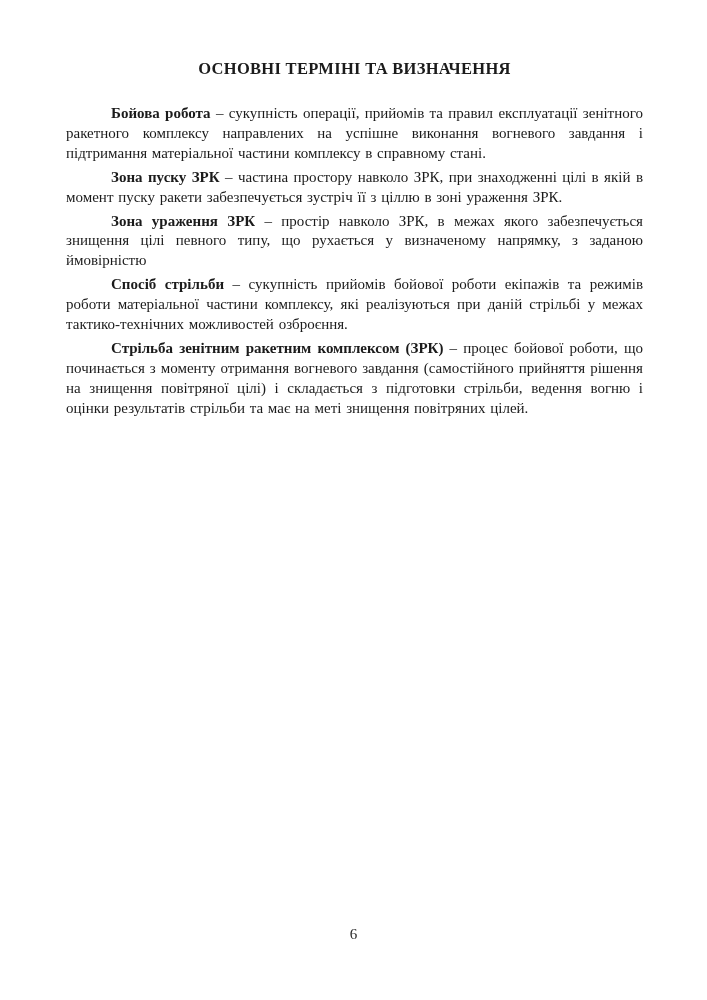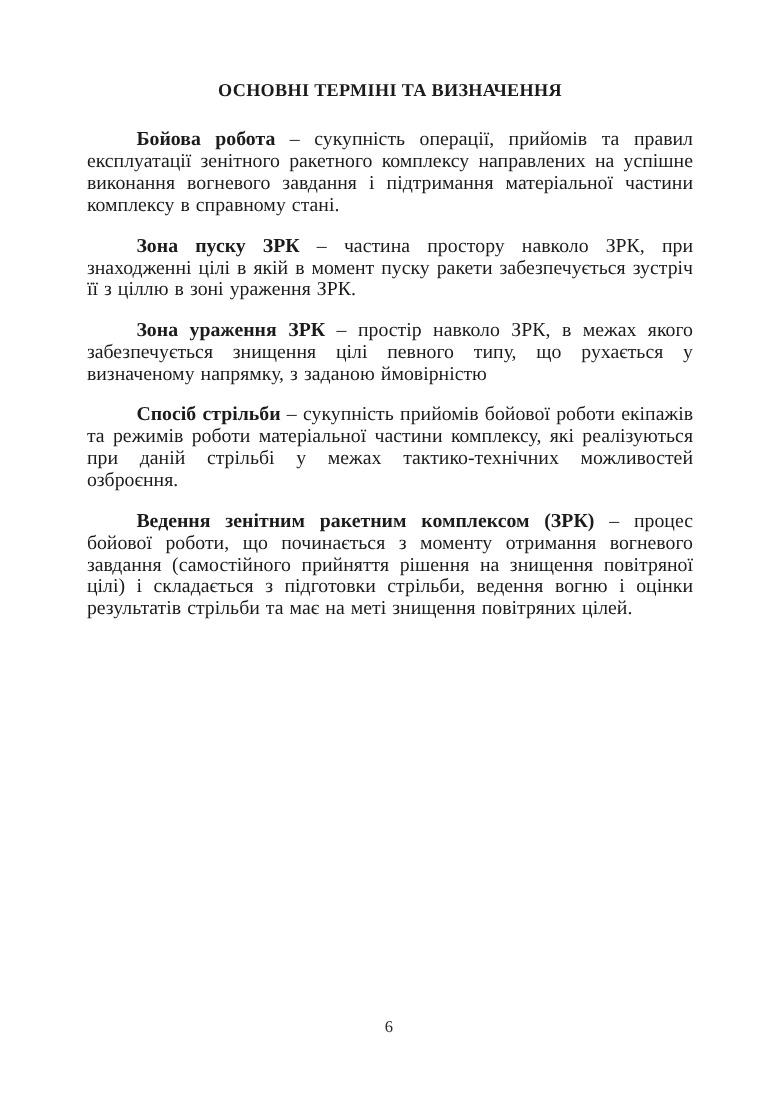--- a/index.html
+++ b/index.html
@@ -12,36 +12,36 @@
     width: 707px;
     height: 1000px;
     background: #ffffff;
     color: #1b1b1b;
     font-family: "Liberation Serif", "DejaVu Serif", serif;
     box-sizing: border-box;
     overflow: hidden;
   }
   .content {
     position: absolute;
-    top: 72px;
+    top: 59px;
     left: 62px;
     right: 60px;
   }
   .doc-title {
     font-size: 16.5px;
     font-weight: bold;
     text-align: center;
     margin: 0 0 25px 0;
     letter-spacing: 0.3px;
   }
   .para {
-    margin: 17px;
+    margin: 4px;
     text-align: justify;
     text-indent: 45px;
-    font-size: 18px;
+    font-size: 15px;
     line-height: 19.9px;
     word-spacing: 1px;
   }
   .term {
     font-weight: bold;
   }
   .page-number {
     position: absolute;
     top: 926px;
     left: 0;
@@ -60,17 +60,17 @@
 
     <p class="para"><span class="term">Бойова робота</span><span> – сукупність операції, прийомів та правил експлуатації зенітного ракетного комплексу направлених на успішне виконання вогневого завдання і підтримання матеріальної частини комплексу в справному стані.</span></p>
 
 
     <p class="para"><span class="term">Зона пуску ЗРК</span><span> – частина простору навколо ЗРК, при знаходженні цілі в якій в момент пуску ракети забезпечується зустріч її з ціллю в зоні ураження ЗРК.</span></p>
 
     <p class="para"><span class="term">Зона ураження ЗРК</span><span> – простір навколо ЗРК, в межах якого забезпечується знищення цілі певного типу, що рухається у визначеному напрямку, з заданою ймовірністю</span></p>
 
     <p class="para"><span class="term">Спосіб стрільби</span><span> – сукупність прийомів бойової роботи екіпажів та режимів роботи матеріальної частини комплексу, які реалізуються при даній стрільбі у межах тактико-технічних можливостей озброєння.</span></p>
 
-    <p class="para"><span class="term">Ведення зенітним ракетним комплексом (ЗРК)</span><span> – процес бойової роботи, що починається з моменту отримання вогневого завдання (самостійного прийняття рішення на знищення повітряної цілі) і складається з підготовки стрільби, ведення вогню і оцінки результатів стрільби та має на меті знищення повітряних цілей.</span></p>
+    <p class="para"><span class="term">Стрільба зенітним ракетним комплексом (ЗРК)</span><span> – процес бойової роботи, що починається з моменту отримання вогневого завдання (самостійного прийняття рішення на знищення повітряної цілі) і складається з підготовки стрільби, ведення вогню і оцінки результатів стрільби та має на меті знищення повітряних цілей.</span></p>
   </div>
 
   <div class="page-number">6</div>
 </div>
 
 </body></html>

